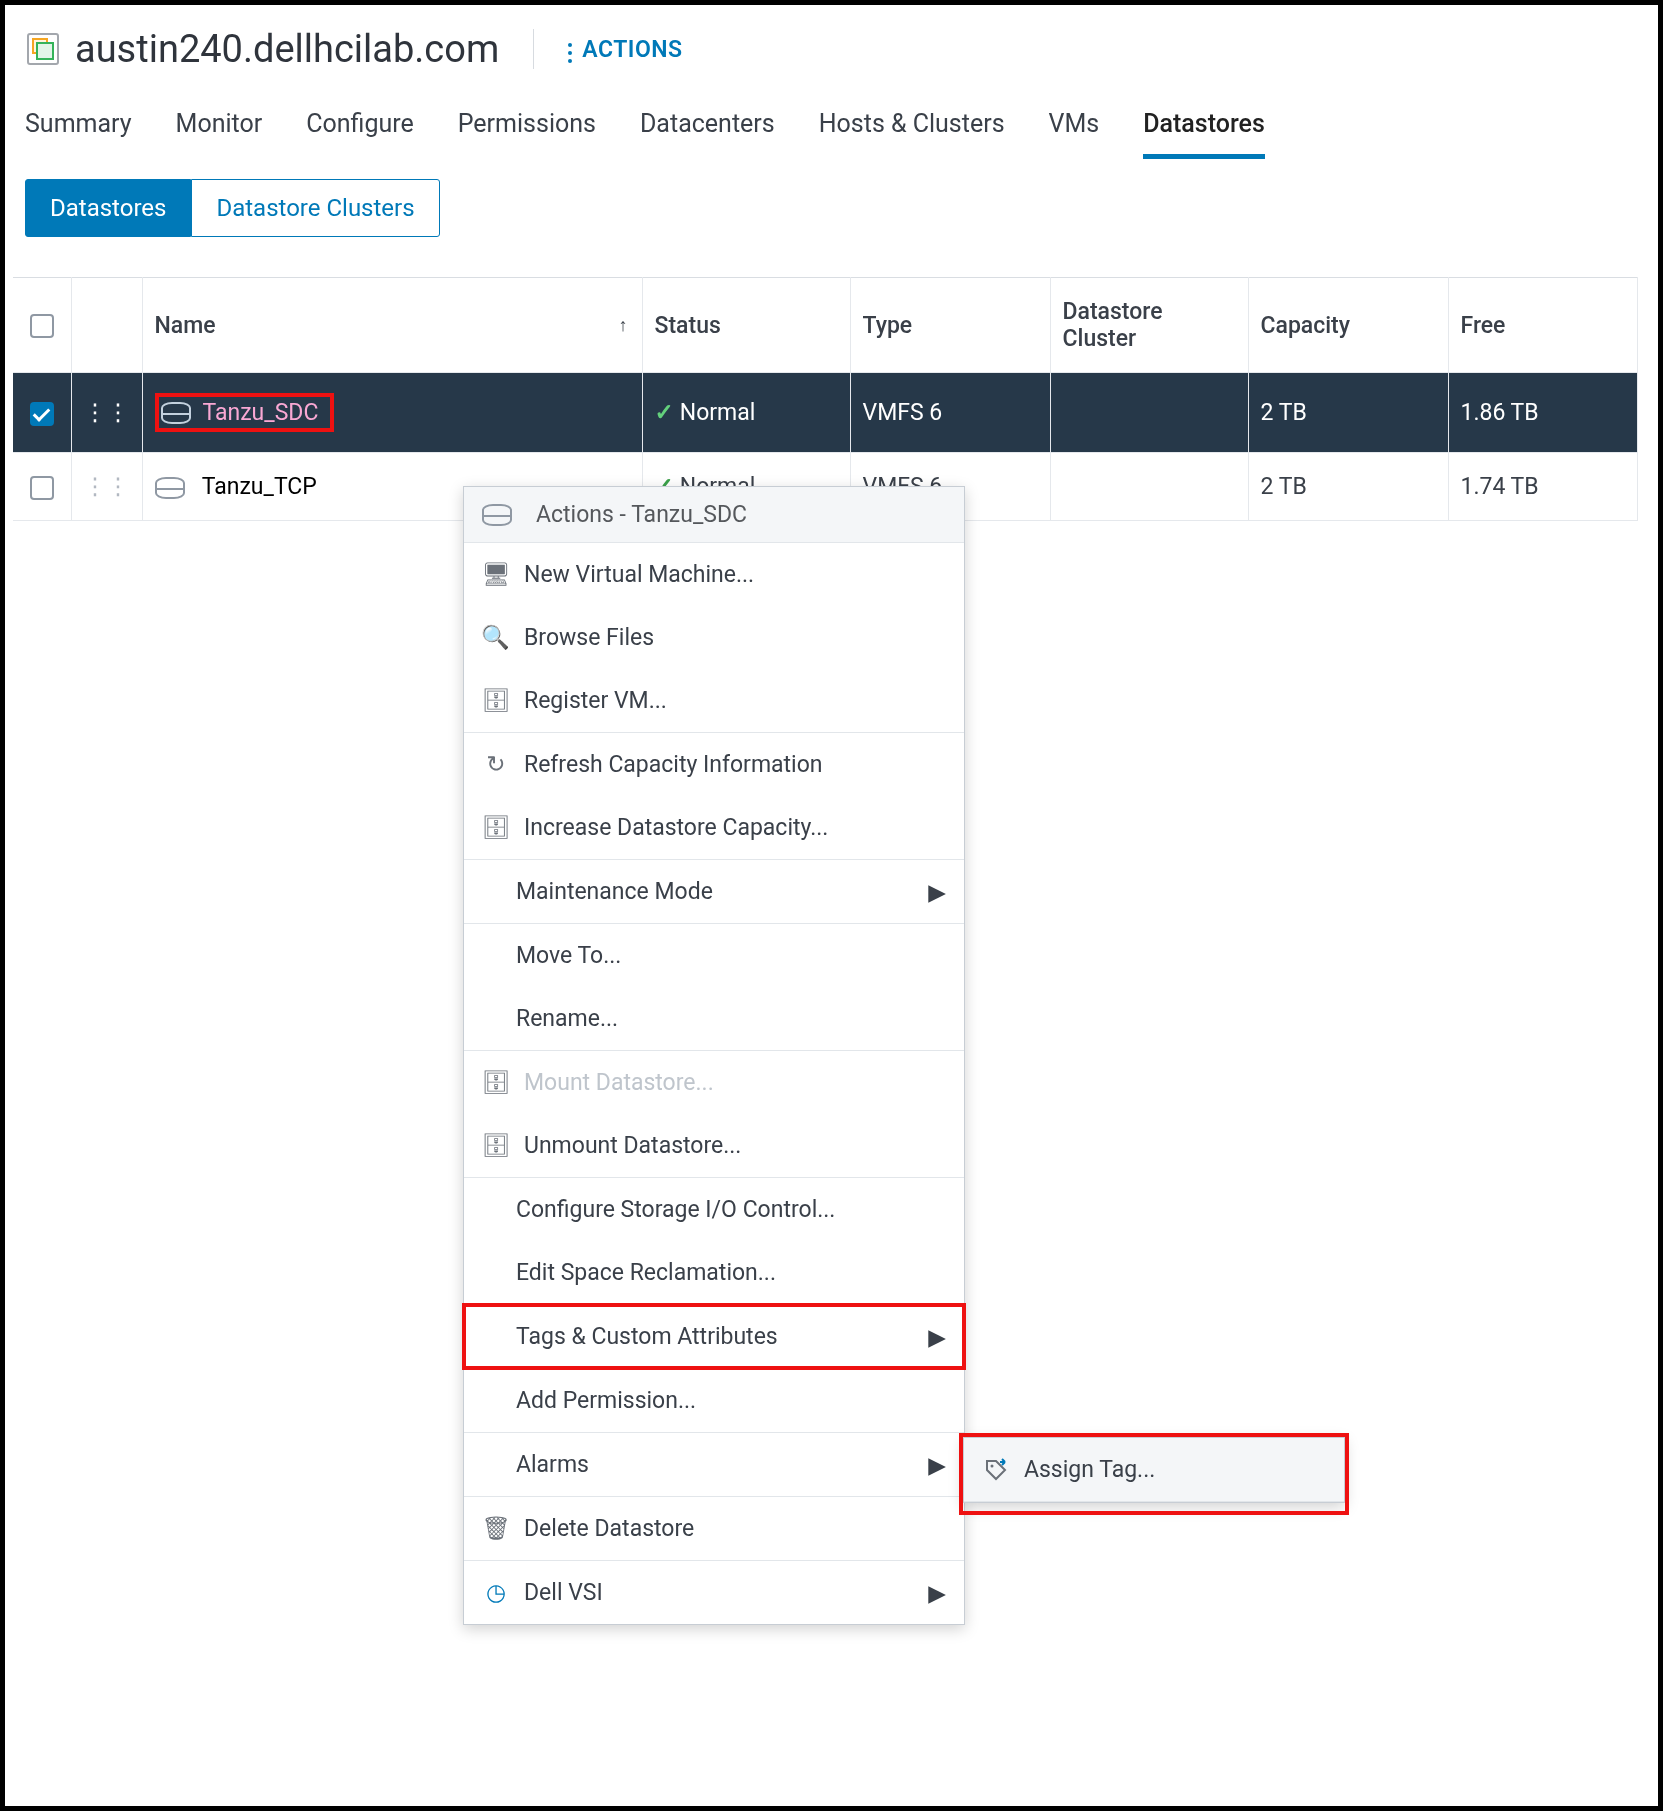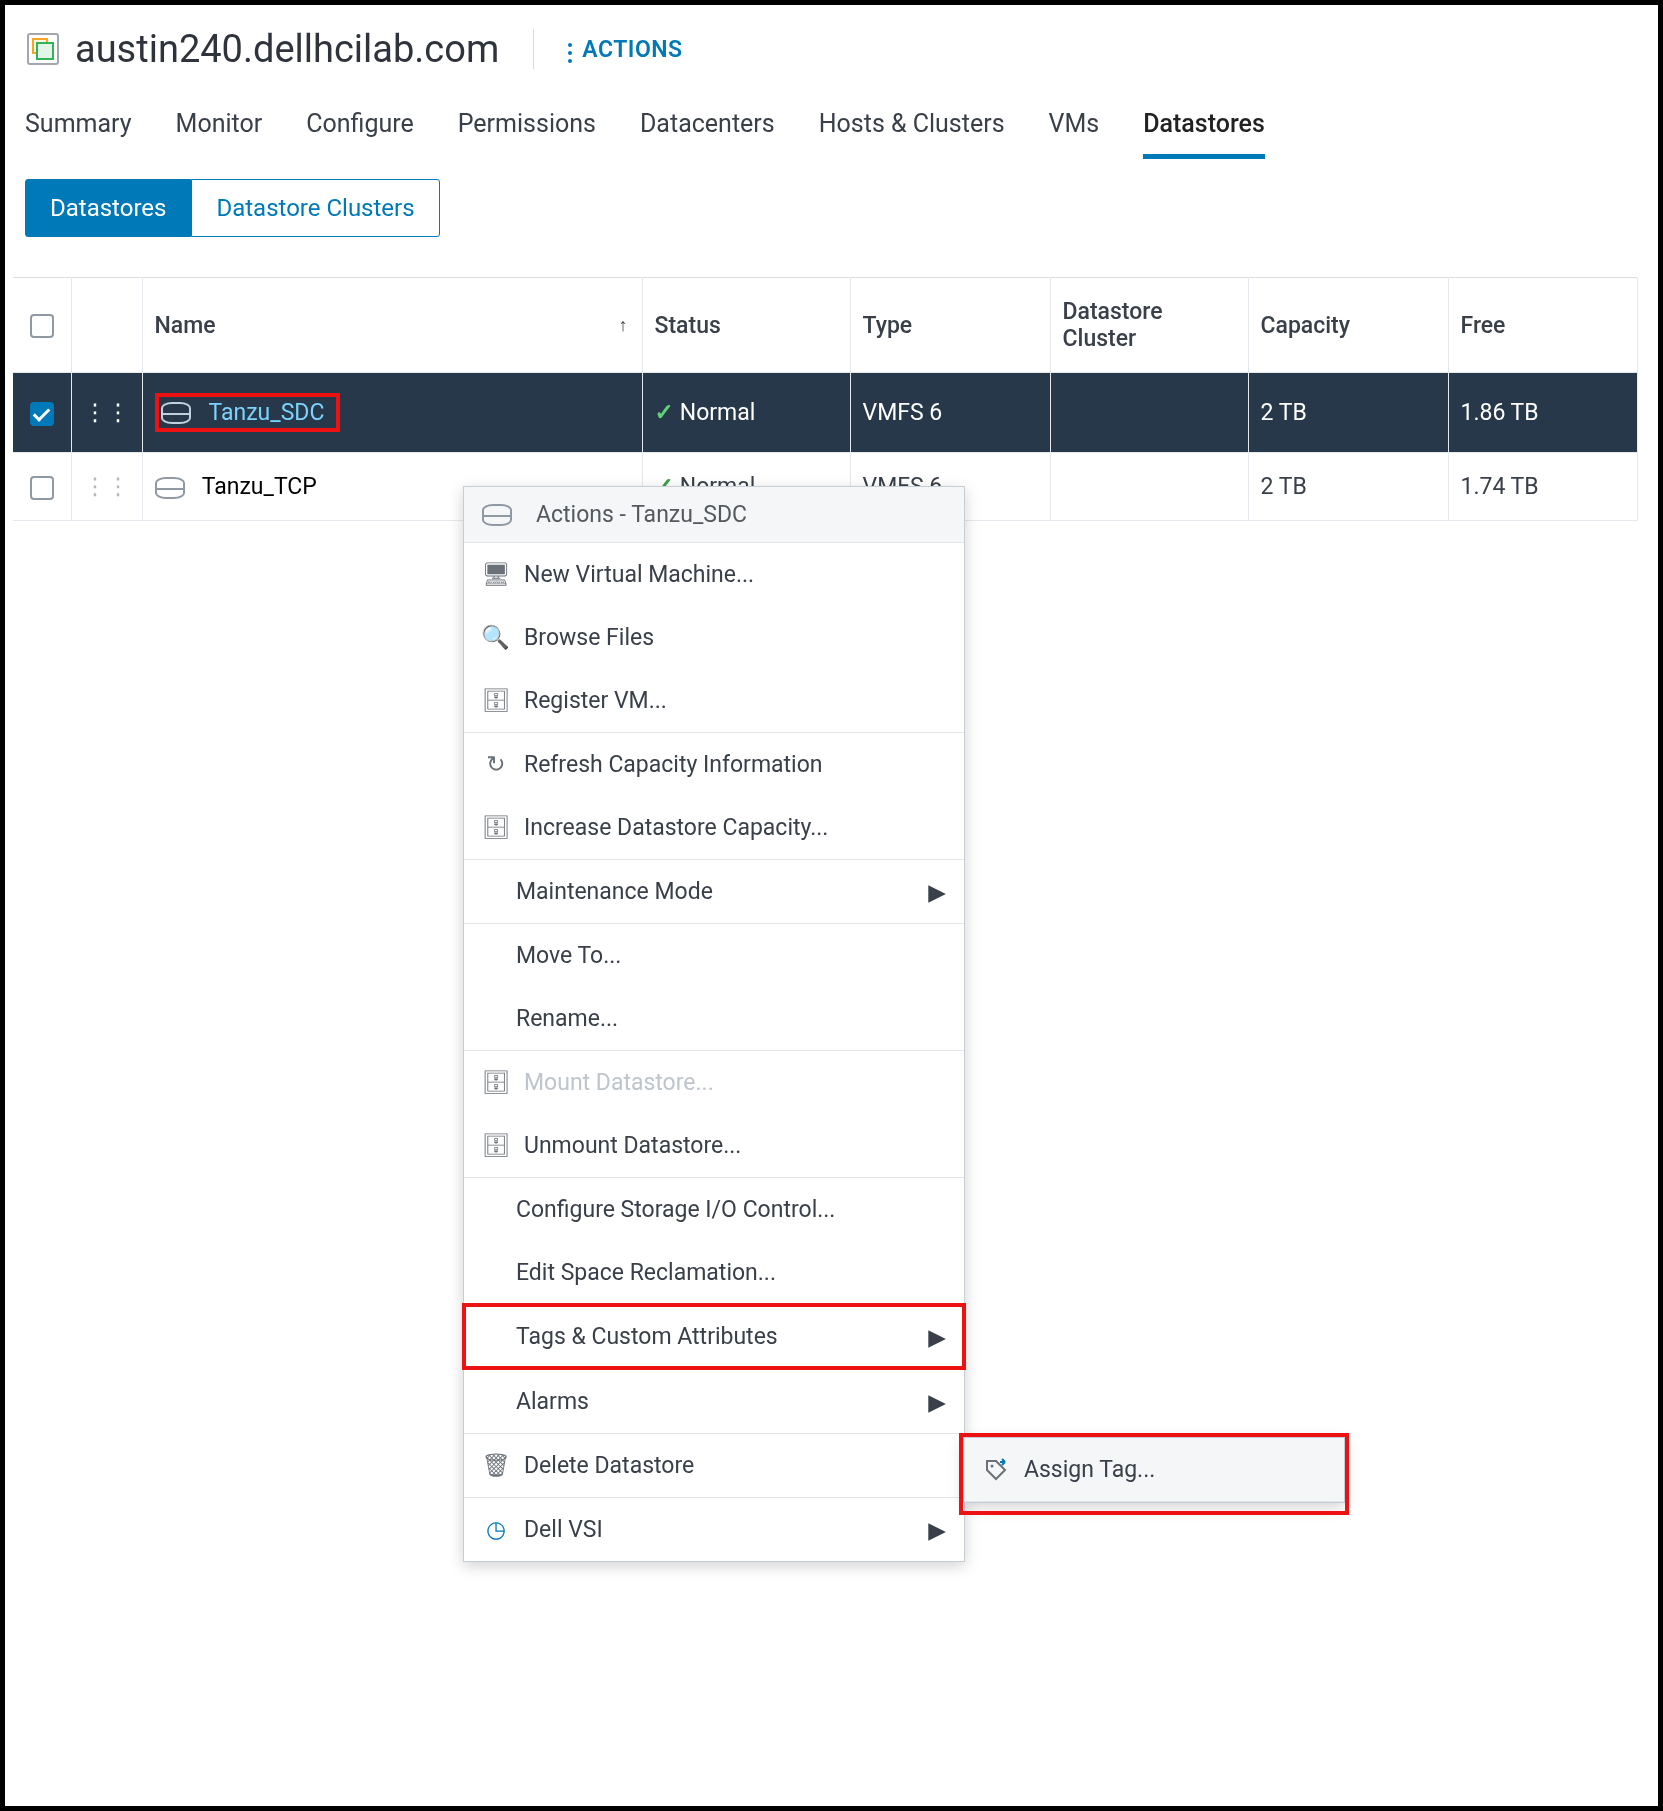--- a/index.html
+++ b/index.html
@@ -30,21 +30,21 @@
   th, td { text-align:left; padding: 20px 12px; font-size: 23px; color:#3a4049; border-right:1px solid #e5e8ec; border-bottom:1px solid #e5e8ec;}
   th { font-weight:500; }
   th.name-col { position:relative; }
   .sort-arrow { position:absolute; right:14px; top:50%; transform:translateY(-50%); font-size:18px; }
   .check-col { width:52px; text-align:center; }
   .drag-col { width:30px; text-align:center; color:#b2b8c1; }
   .checkbox { width:24px; height:24px; border:2px solid #8f98a3; border-radius:4px; display:inline-block; vertical-align:middle; }
   .checkbox.checked { background:#0079b8; border-color:#0079b8; position:relative; }
   .checkbox.checked::after { content:''; position:absolute; left:5px; top:1px; width:6px; height:13px; border:solid #fff; border-width:0 3px 3px 0; transform:rotate(45deg);}
   tr.selected td { background:#263849; color:#fff; }
-  tr.selected td a { color:#7dd3fc;margin-left:6px; }
+  tr.selected td a { color:#f9a8d4; }
   .ds-icon { width:30px; height:22px; border:2px solid #8f98a3; border-radius:11px / 6px; display:inline-block; vertical-align:middle; margin-right:12px; position:relative;}
   .ds-icon::after{content:'';position:absolute;left:-2px;right:-2px;top:50%;height:2px;background:#8f98a3;}
   tr.selected .ds-icon { border-color:#c3d1de; }
   tr.selected .ds-icon::after{ background:#c3d1de;}
   a.ds-link { color:#000000; text-decoration:none;}
   .status-ok { color:#3ba24a; margin-right:6px; font-weight:700;}
   tr.selected .status-ok{ color:#63d07c;}
 
   .name-highlight { border:4px solid #e11; padding: 2px 12px 2px 2px; display:inline-flex; align-items:center;}
 
@@ -215,20 +215,23 @@
     </div>
   <div class="ctx-item indent">
       <span>Edit Space Reclamation...</span>
     </div>
   <div class="ctx-sep"></div>
   <div class="ctx-item indent highlight">
       <span>Tags &amp; Custom Attributes</span>
       <span class="ctx-arrow">▶</span>
     </div>
   <div class="ctx-sep"></div>
+  <div class="ctx-item indent">
+      <span>Add Permission...</span>
+    </div>
   <div class="ctx-sep"></div>
   <div class="ctx-item indent">
       <span>Alarms</span>
       <span class="ctx-arrow">▶</span>
     </div>
   <div class="ctx-sep"></div>
   <div class="ctx-item">
       <span class="mi">🗑</span>
       <span>Delete Datastore</span>
     </div>

